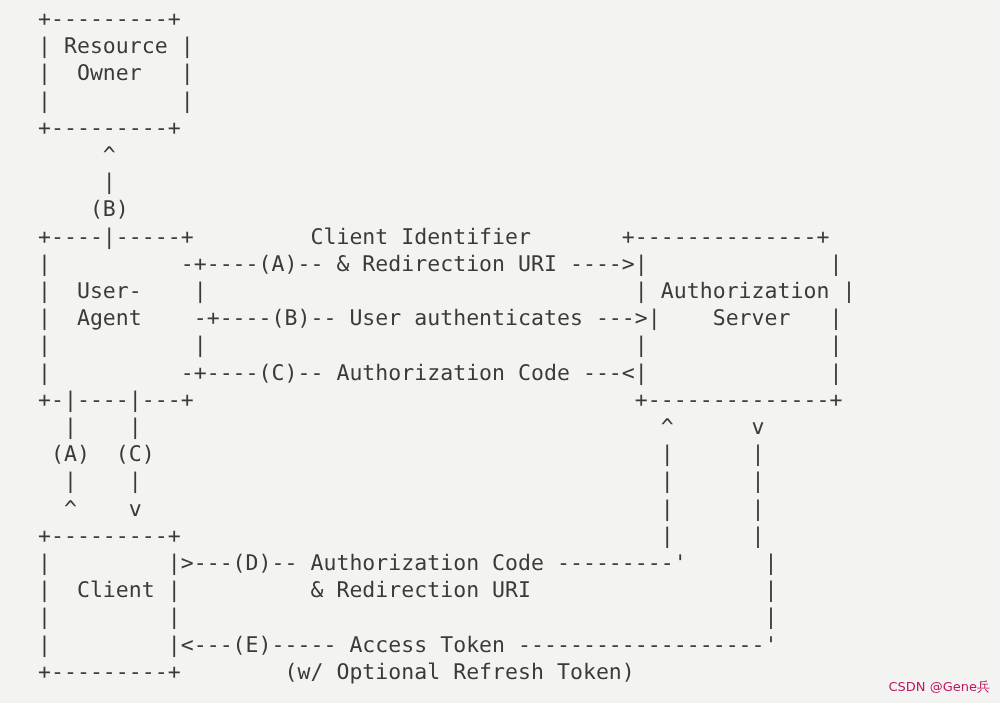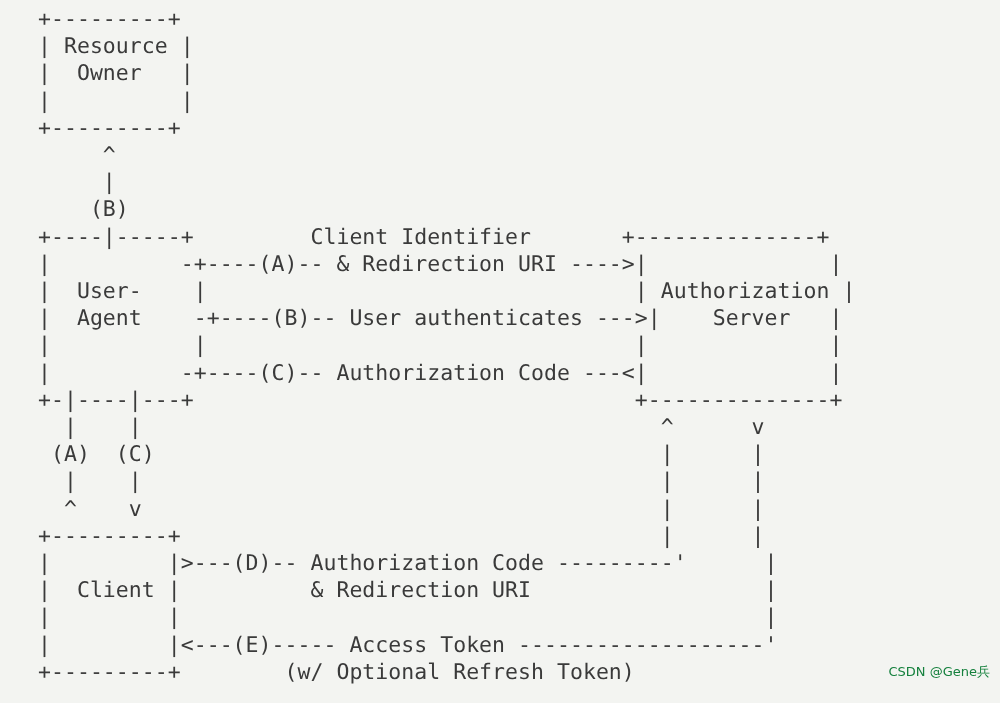--- a/index.html
+++ b/index.html
@@ -38,22 +38,22 @@
     letter-spacing: 0.03px;
     white-space: pre;
     font-weight: 400;
     -webkit-font-smoothing: antialiased;
     text-rendering: geometricPrecision;
   }
 
   .watermark {
     position: absolute;
     right: 10px;
-    bottom: 23px;
-    color: #15803d;
+    bottom: 8px;
+    color: #be185d;
     font-family: "DejaVu Sans", "Liberation Sans", sans-serif;
     font-size: 13px;
     line-height: 16px;
     white-space: pre;
     user-select: none;
   }
 </style>
 </head>
 <body>
 

